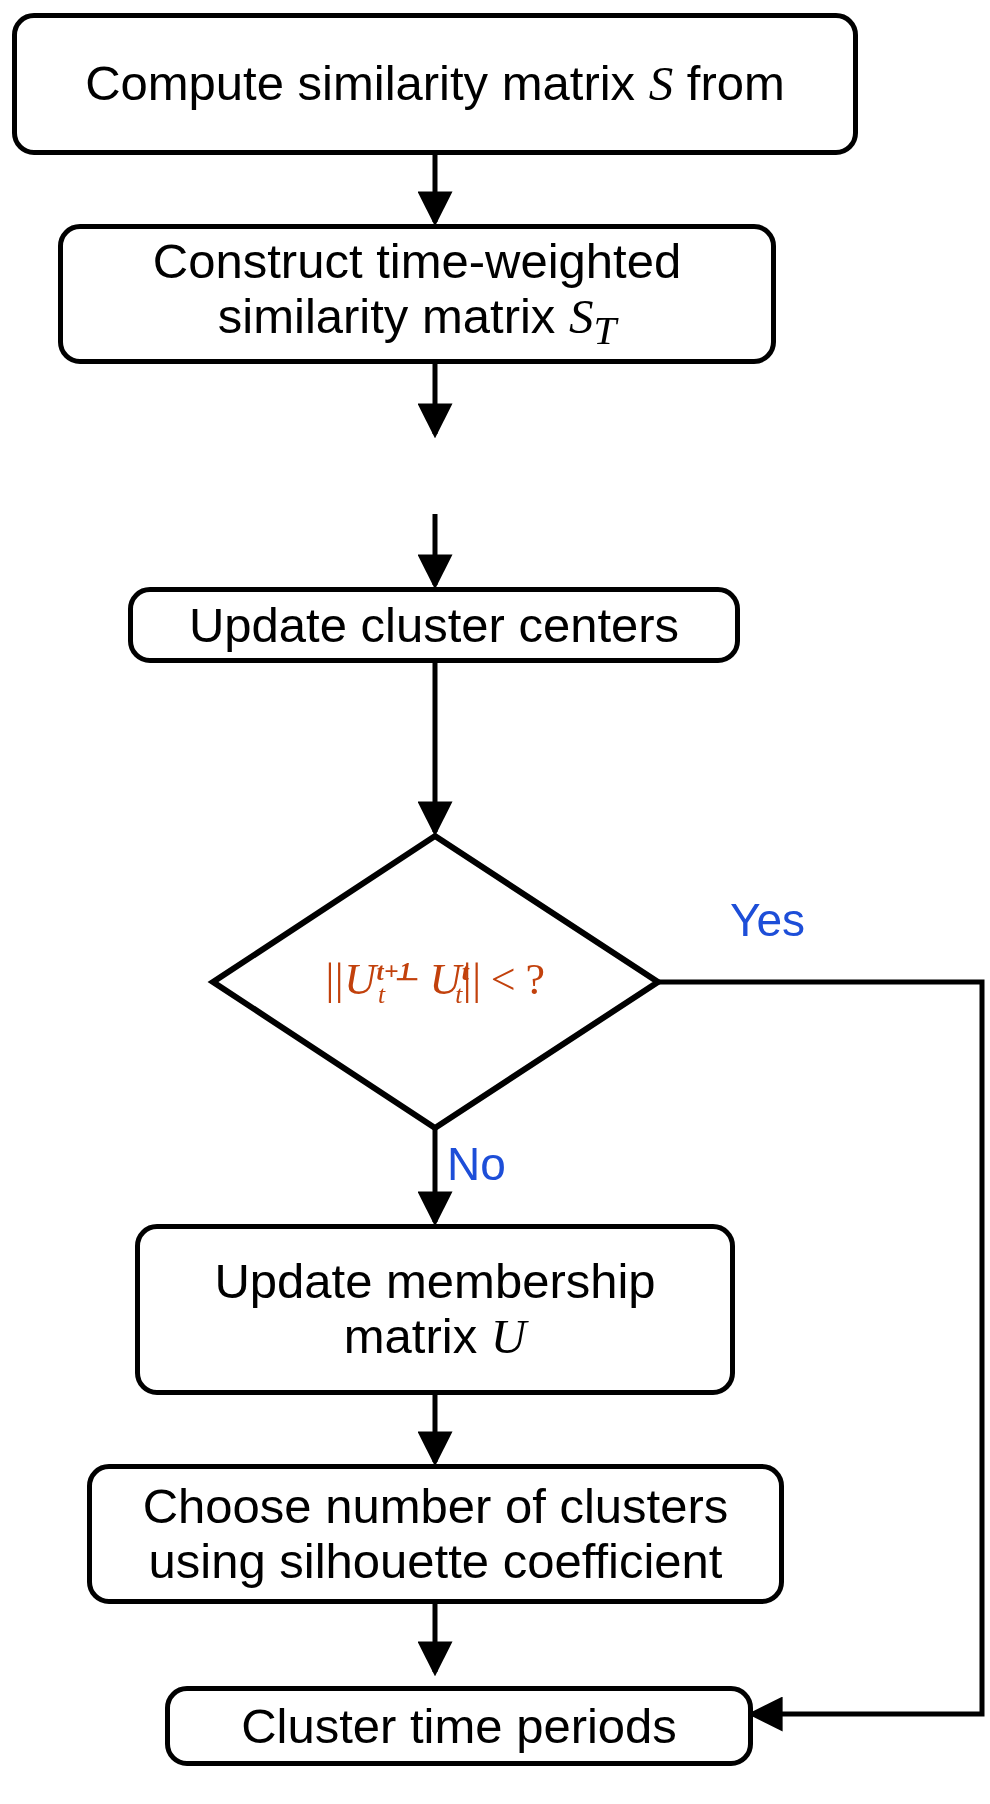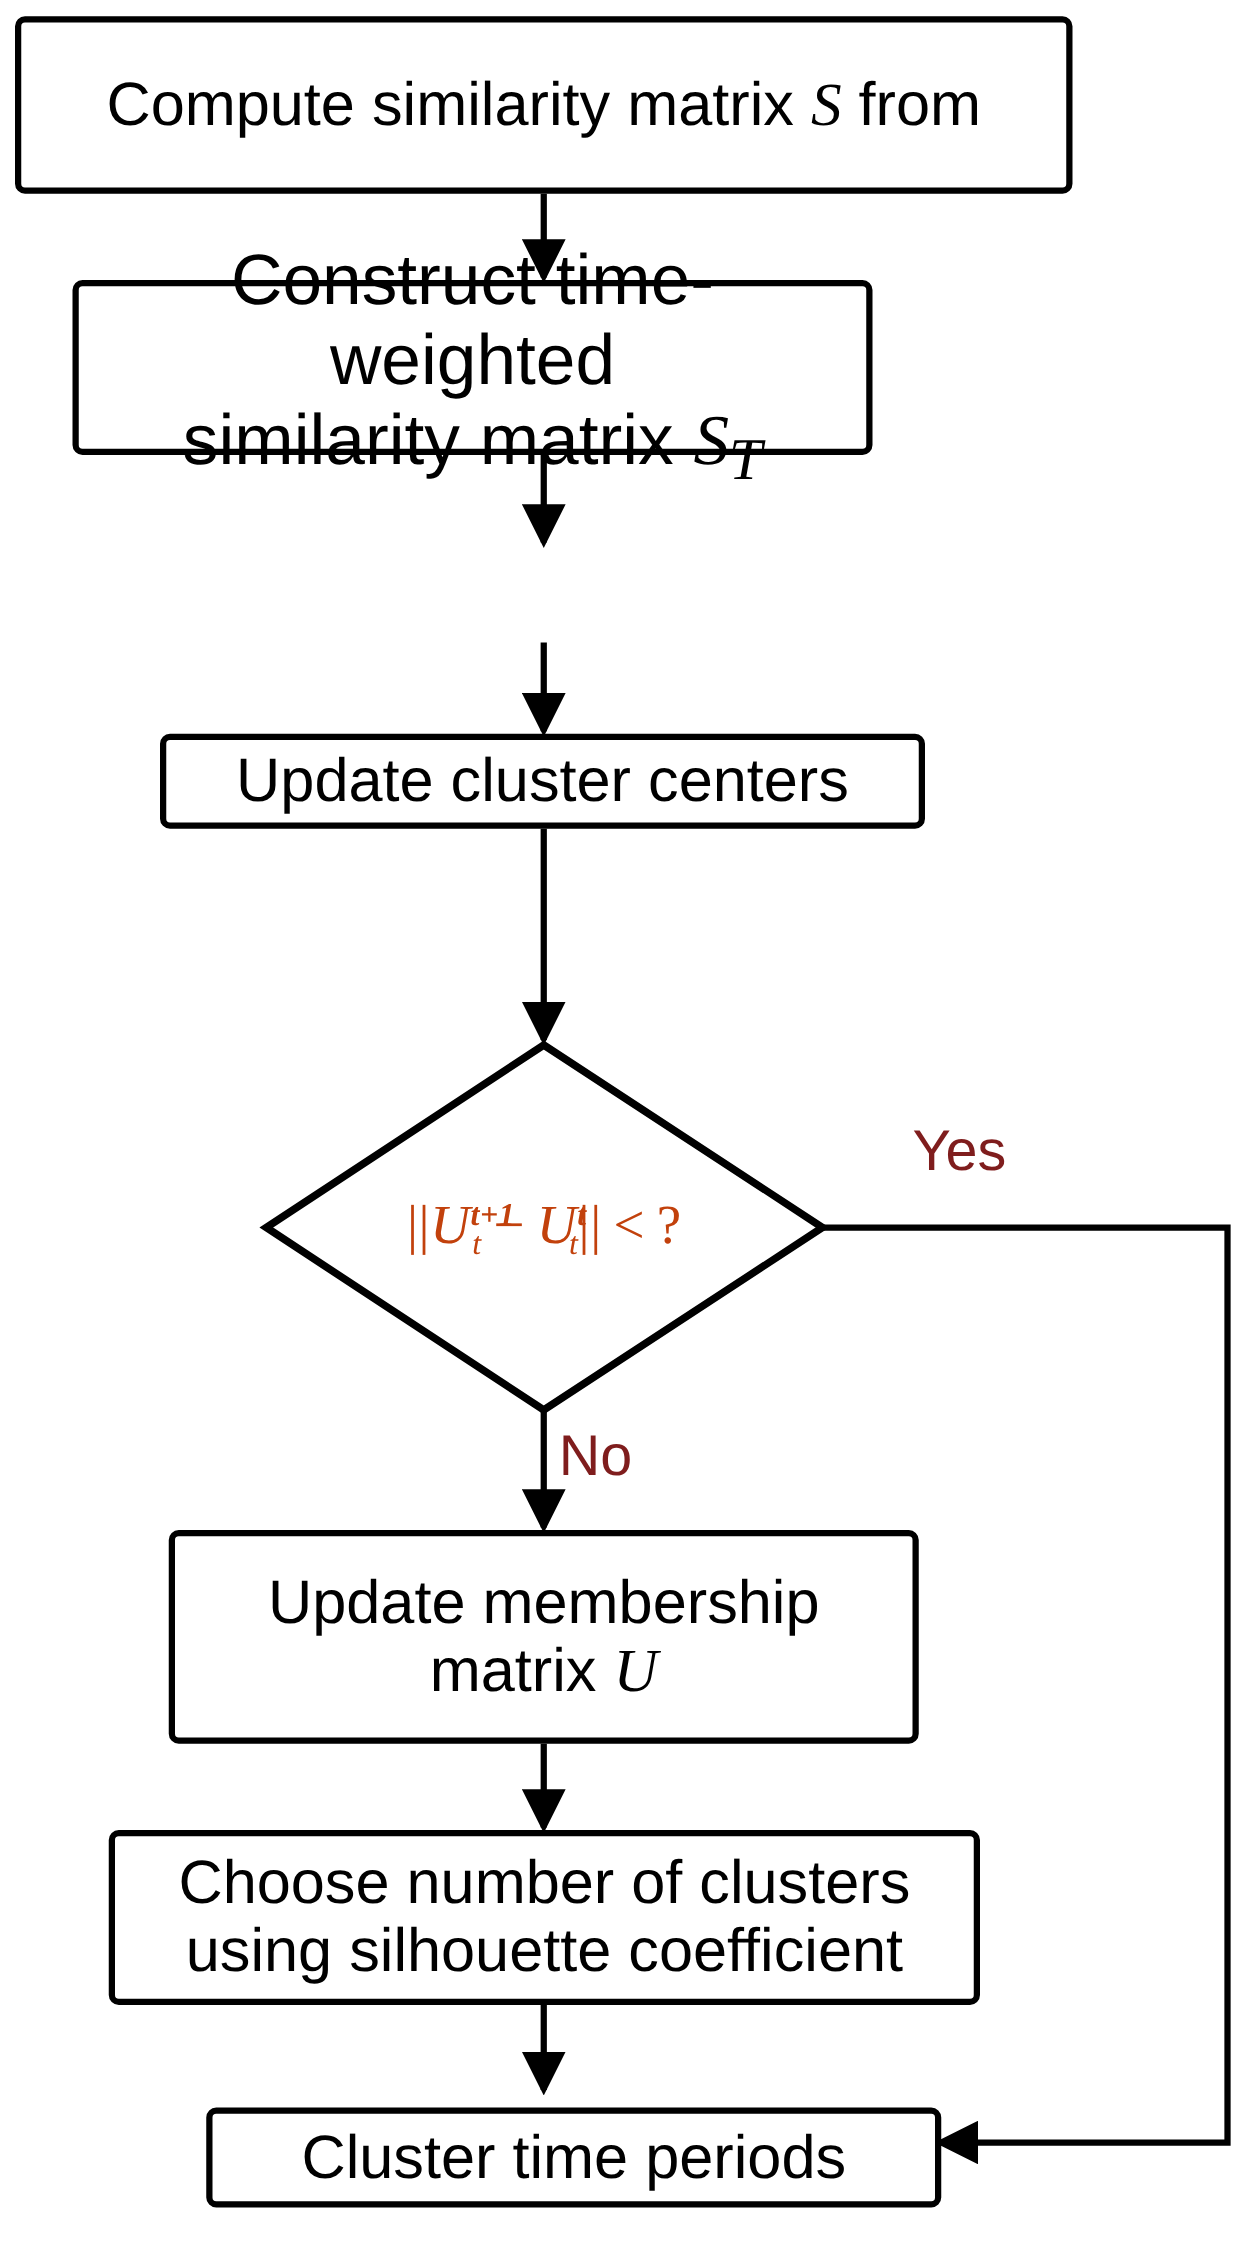--- a/index.html
+++ b/index.html
@@ -16,21 +16,21 @@
     position: relative;
     width: 990px;
     height: 1804px;
     background: #ffffff;
     overflow: hidden;
   }
   .node {
     position: absolute;
     box-sizing: border-box;
     border: 5px solid #000000;
-    border-radius: 8px;
+    border-radius: 22px;
     background: #ffffff;
     display: flex;
     align-items: center;
     justify-content: center;
     text-align: center;
     line-height: 1.12;
     font-size: 46px;
     font-family: "Liberation Sans", sans-serif;
     color: #000000;
     padding: 4px 10px;
@@ -81,21 +81,21 @@
     font-style: italic;
   }
   .formula .op {
     font-style: normal;
     font-family: "Liberation Serif", serif;
   }
   .edge-label {
     position: absolute;
     font-family: "Liberation Sans", sans-serif;
     font-size: 46px;
-    color: #7f1d1d;
+    color: #1d4ed8;
     white-space: nowrap;
   }
   svg.lines {
     position: absolute;
     left: 0;
     top: 0;
     width: 990px;
     height: 1804px;
     pointer-events: none;
   }
@@ -128,21 +128,21 @@
 
     <line x1="435" y1="1395" x2="435" y2="1462" stroke="#000000" stroke-width="5" marker-end="url(#arrow)"></line>
 
     <line x1="435" y1="1604" x2="435" y2="1672" stroke="#000000" stroke-width="5" marker-end="url(#arrow)"></line>
   </svg>
 
   <div class="node" style="left:12px; top:13px; width:846px; height:142px; font-size:49px;">
     <span class="txt"><span>Compute similarity matrix</span> <span class="mathvar">S</span><span> from</span><br></span>
   </div>
 
-  <div class="node" style="left:58px; top:224px; width:640px; height:140px; font-size:57px;">
+  <div class="node" style="left:58px; top:224px; width:718px; height:140px; font-size:49px;">
     <span class="txt"><span>Construct time-weighted</span><br><span>similarity matrix</span> <span class="mathvar">S</span><sub class="mathvar">T</sub></span>
   </div>
 
 
   <div class="node" style="left:128px; top:587px; width:612px; height:76px; font-size:49px;">
     <span class="txt">Update cluster centers</span>
   </div>
 
   <div class="diamond-wrap" style="left:213px; top:836px; width:445px; height:292px;">
     <div class="diamond-label">

